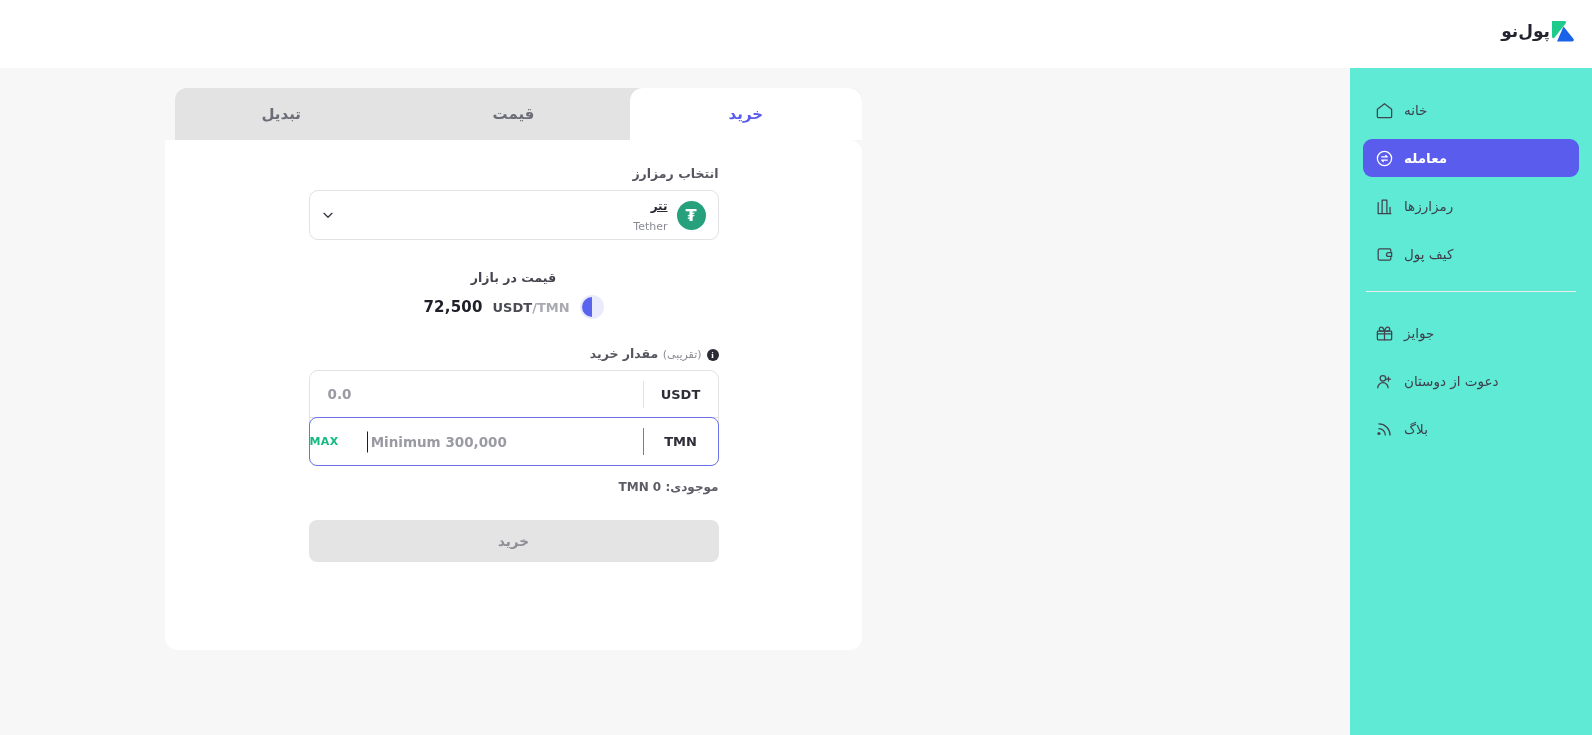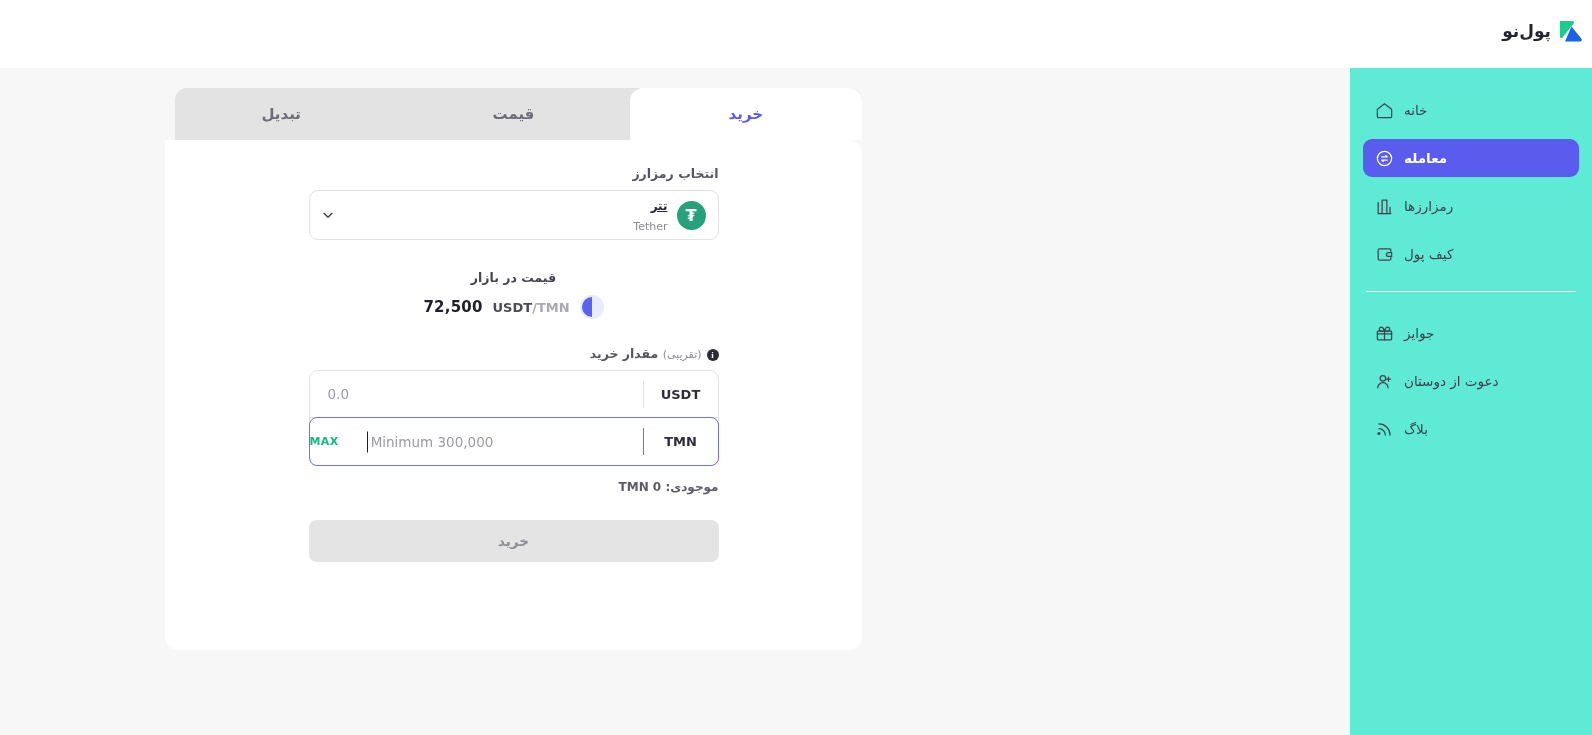--- a/index.html
+++ b/index.html
@@ -12,22 +12,22 @@
   }
   .page { position: relative; width: 1592px; height: 735px; }
 
   
   .topbar {
     position: absolute; top: 0; left: 0;
     width: 1592px; height: 68px;
     background: #ffffff;
   }
   .logo-wrap {
-    position: absolute; top: 18px; right: 8px;
-    display: flex; align-items: center; gap: 7px;
+    position: absolute; top: 18px; right: 16px;
+    display: flex; align-items: center; 
     direction: rtl;
   }
   .logo-mark { width: 26px; height: 26px; display: block; }
   .logo-text {
     font-size: 17px; font-weight: 700; color: #242430;
     letter-spacing: -0.2px; line-height: 26px;
   }
 
   
   .sidebar {
@@ -228,21 +228,21 @@
   }
   .divider {
     width: 1px; height: 27px; background: #e0e0e5;
     flex: 0 0 1px;
   }
   .divider.blue { background: #6b72e8; }
   .amount-input {
     flex: 1 1 auto;
     direction: ltr;
     padding: 0 12px 0 14px;
-    font-size: 13.5px; color: #9a9aa3; font-weight: 400;
+    font-size: 13.5px; color: #9a9aa3; font-weight: 700;
     display: flex; align-items: center;
     position: relative;
     font-family: "DejaVu Sans", "Liberation Sans", sans-serif;
   }
   .caret {
     display: inline-block;
     width: 1.3px; height: 21px;
     background: #1c1c22;
     margin-right: 1px;
     position: absolute; left: 14px; top: 50%;

